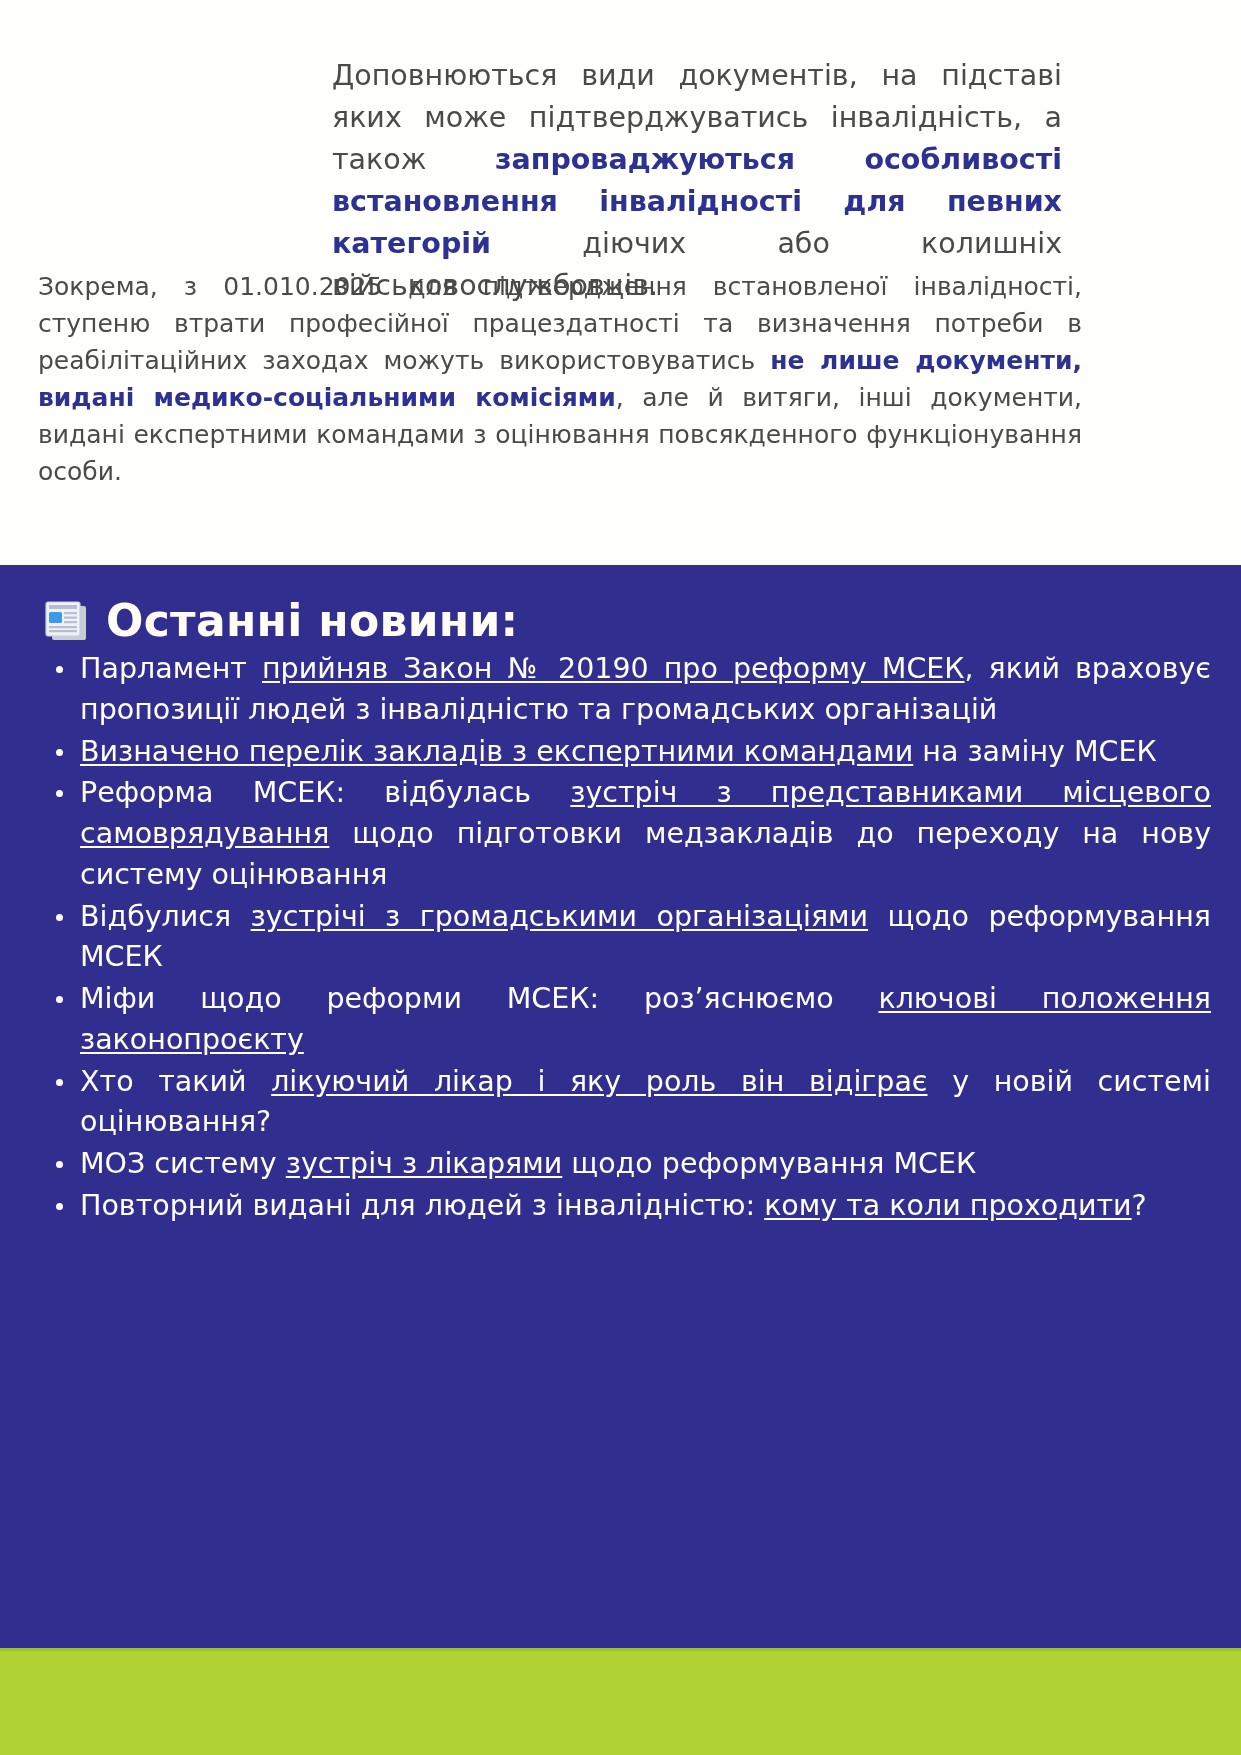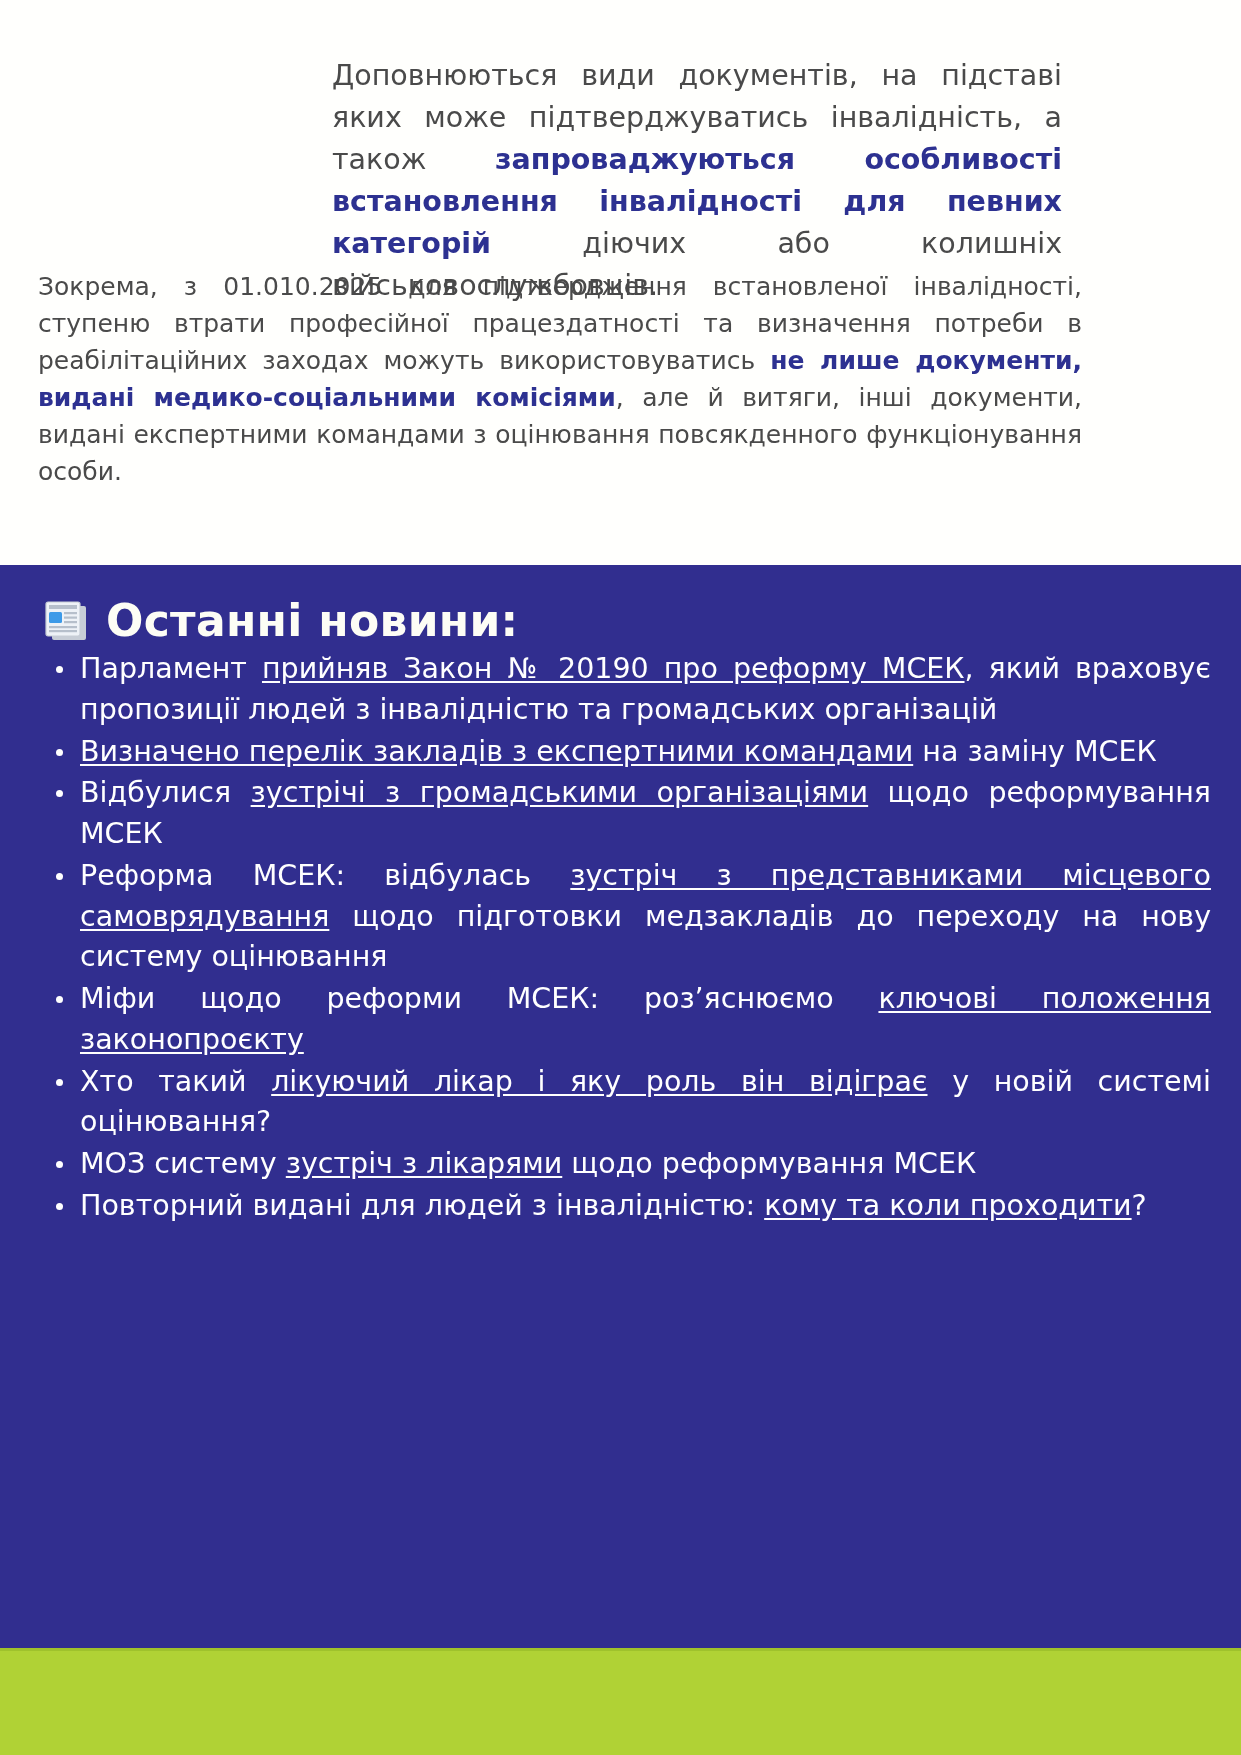--- a/index.html
+++ b/index.html
@@ -177,22 +177,22 @@
       <rect x="20" y="21" width="13" height="2.2" fill="#b6bfcb"></rect>
       <rect x="5" y="26" width="28" height="2.2" fill="#b6bfcb"></rect>
       <rect x="5" y="30" width="28" height="2.2" fill="#b6bfcb"></rect>
     </svg>
     <span class="news-title">Останні новини:</span>
   </div>
 
   <ul class="news-list">
     <li><span>Парламент </span><u>прийняв Закон № 20190 про реформу МСЕК</u><span>, який враховує пропозиції людей з інвалідністю та громадських організацій</span></li>
     <li><span></span><u>Визначено перелік закладів з експертними командами</u><span> на заміну МСЕК</span></li>
+    <li><span>Реформа МСЕК: відбулась </span><u>зустріч з представниками місцевого самоврядування</u><span> щодо підготовки медзакладів до переходу на нову систему оцінювання</span></li>
     <li><span>Відбулися </span><u>зустрічі з громадськими організаціями</u><span> щодо реформування МСЕК</span></li>
-    <li><span>Реформа МСЕК: відбулась </span><u>зустріч з представниками місцевого самоврядування</u><span> щодо підготовки медзакладів до переходу на нову систему оцінювання</span></li>
     <li><span>Міфи щодо реформи МСЕК: роз’яснюємо </span><u>ключові положення законопроєкту</u><span></span></li>
     <li><span>Хто такий </span><u>лікуючий лікар і яку роль він відіграє</u><span> у новій системі оцінювання?</span></li>
     <li><span>МОЗ систему </span><u>зустріч з лікарями</u><span> щодо реформування МСЕК</span></li>
     <li><span>Повторний видані для людей з інвалідністю: </span><u>кому та коли проходити</u><span>?</span></li>
   </ul>
 
 </div>
 
 <div class="green-bar"></div>
 

